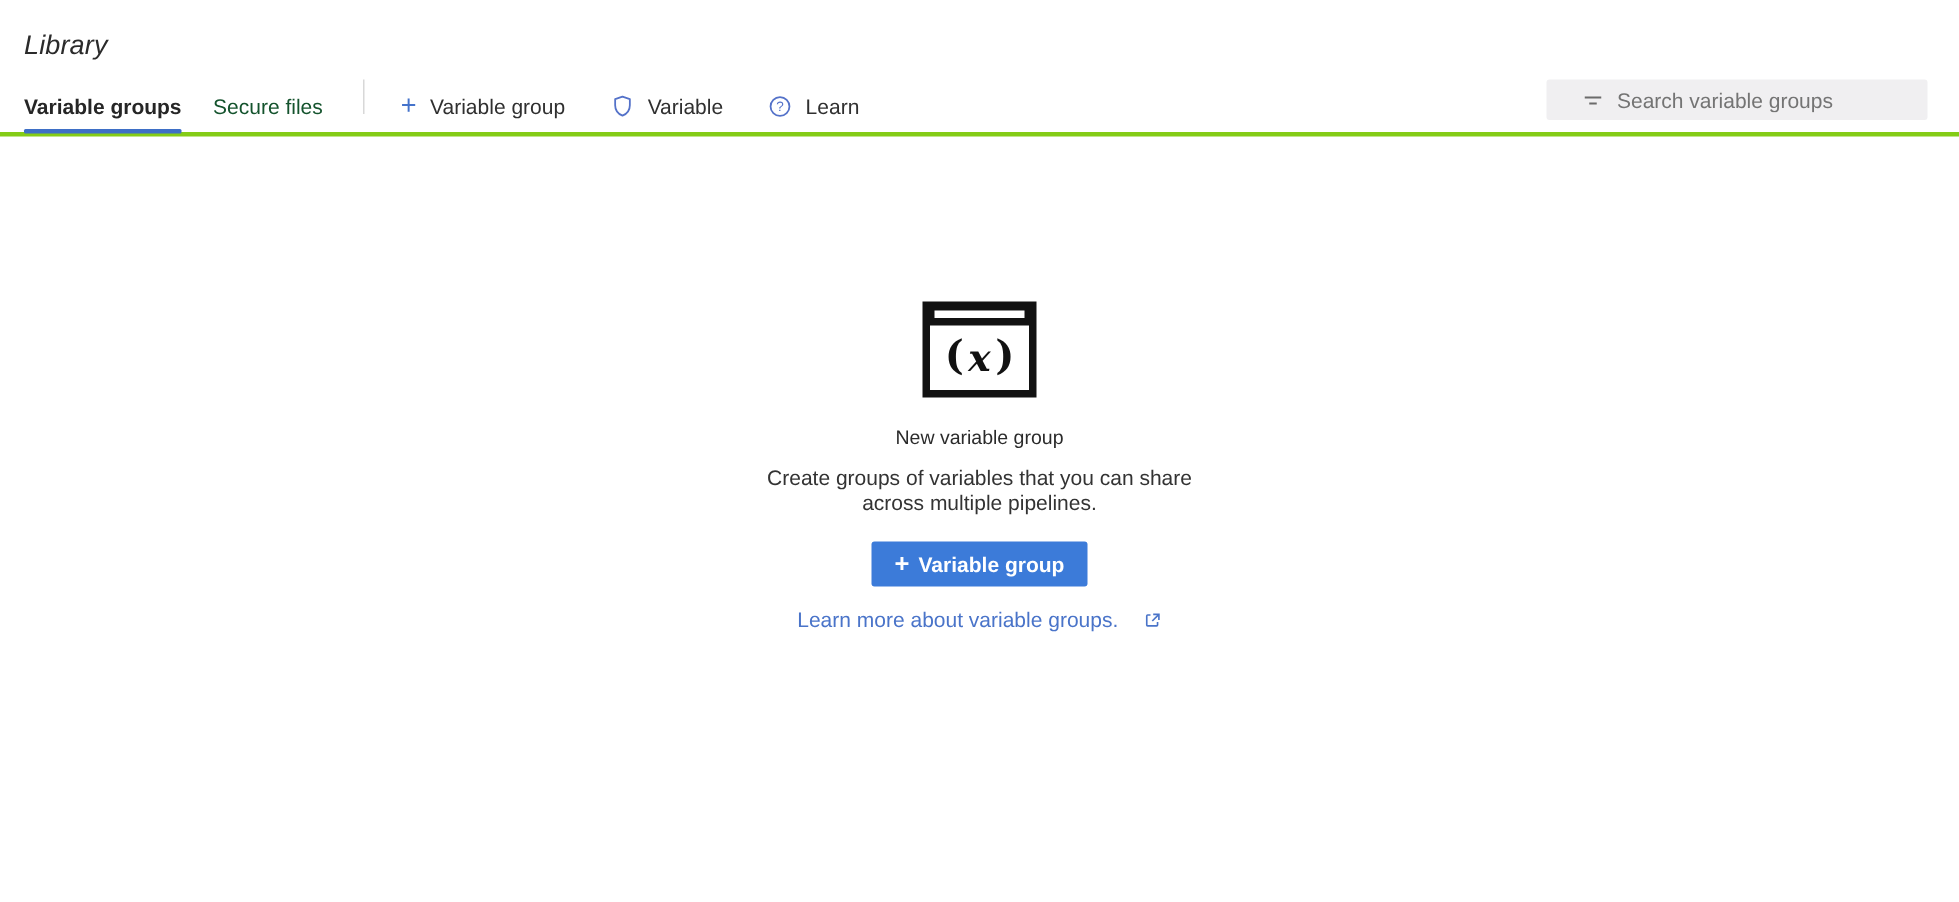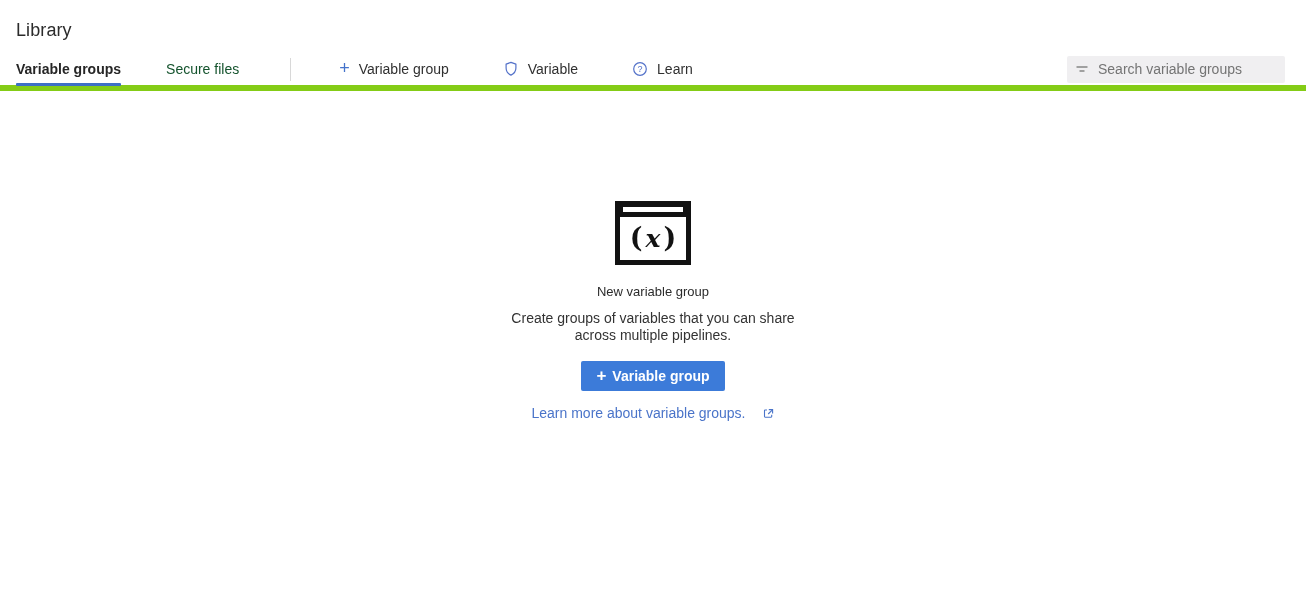--- a/index.html
+++ b/index.html
@@ -3,29 +3,28 @@
 <meta charset="utf-8">
 <style>
   * { box-sizing: border-box; margin: 0; padding: 0; }
   html, body { width: 1306px; height: 601px; overflow: hidden; }
   body {
     background: #ffffff;
     font-family: "Liberation Sans", "DejaVu Sans", sans-serif;
     color: var(--text-primary, #2f2f2f);
   }
   .page-header { padding: 20px 16px 12px 16px; }
-  .page-title { font-size: 18px; font-weight: 400; color: #2b2b2b; letter-spacing: .1px; }
+  .page-title { font-size: 18px; font-weight: 400; color: #2b2b2b; letter-spacing: .1px; font-style: italic; }
 
   
   .tabbar {
-    display: flex; align-items: center;
+    display: flex; 
     height: 38px;
     padding: 0 21px 0 16px;
-    border-bottom: 6px solid #84cc16;
-    gap: 24px;
+    border-bottom: 3px solid #84cc16;
   }
   .tab {
     position: relative; height: 100%;
     display: flex; align-items: center;
     font-size: 14px; color: #14532d;
     margin-right: 21px; cursor: pointer;
     white-space: nowrap;
   }
   .tab.active { font-weight: 700; color: #262626; }
   .tab.active::after {
@@ -41,25 +40,25 @@
   }
   .toolbar-plus {
     color: var(--accent-blue, #4473cb);
     font-size: 18px; font-weight: 400; line-height: 1;
     display: inline-block; transform: translateY(-1px);
   }
   .toolbar-icon { display: inline-flex; }
 
   .searchbox {
     margin-left: auto;
-    width: 218px; height: 27px;
+    width: 254px; height: 27px;
     background: var(--search-bg, #f0eff1);
     border-radius: 2px;
     display: flex; align-items: center;
-    padding: 0 8px; gap: 9px; cursor: text;
+    padding: 0 24px; gap: 9px; cursor: text;
   }
   .searchbox input {
     flex: 1; border: none; background: transparent; outline: none;
     font-family: inherit; font-size: 14px; color: #333;
   }
   .searchbox input::placeholder { color: var(--placeholder-gray, #747474); opacity: 1; }
 
   
   .content { display: flex; justify-content: center; }
   .empty-state {

